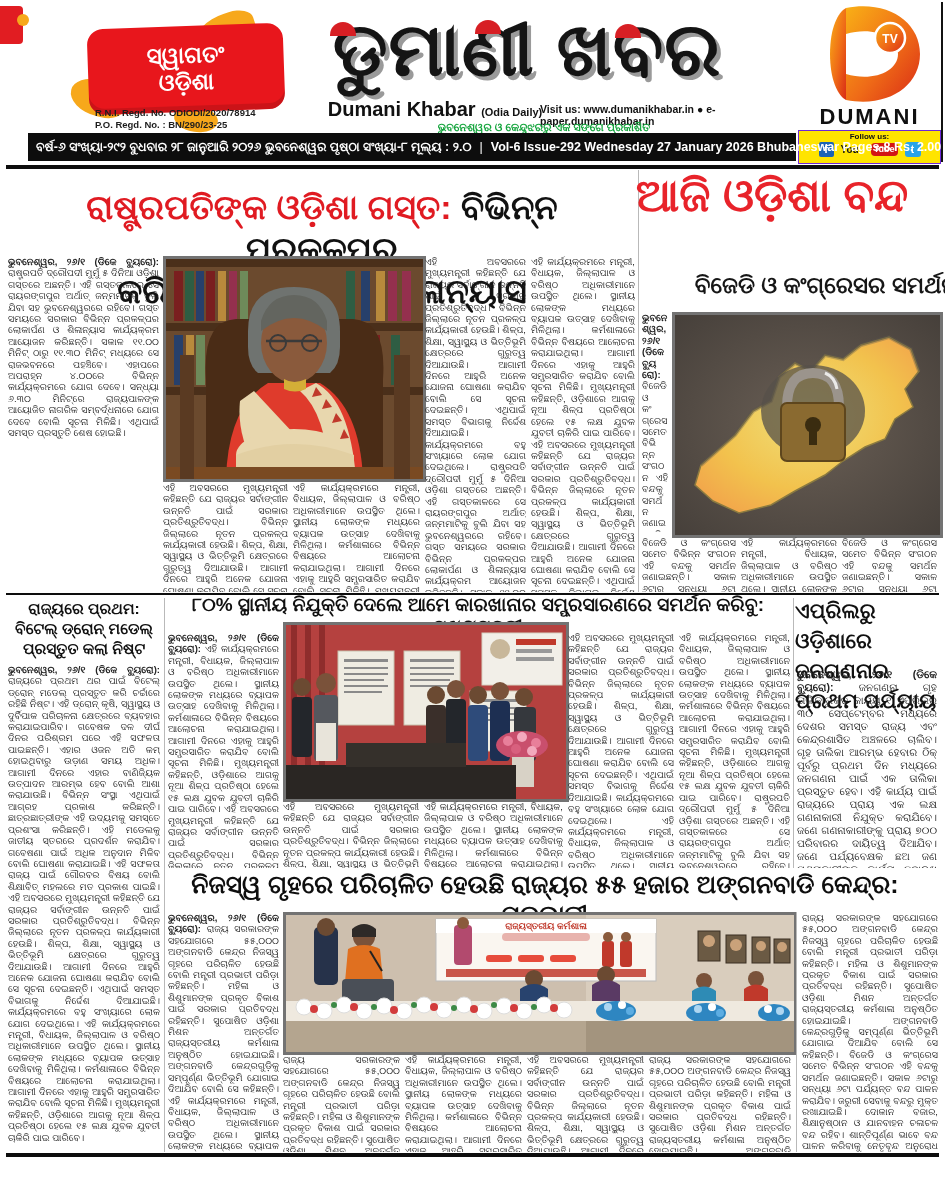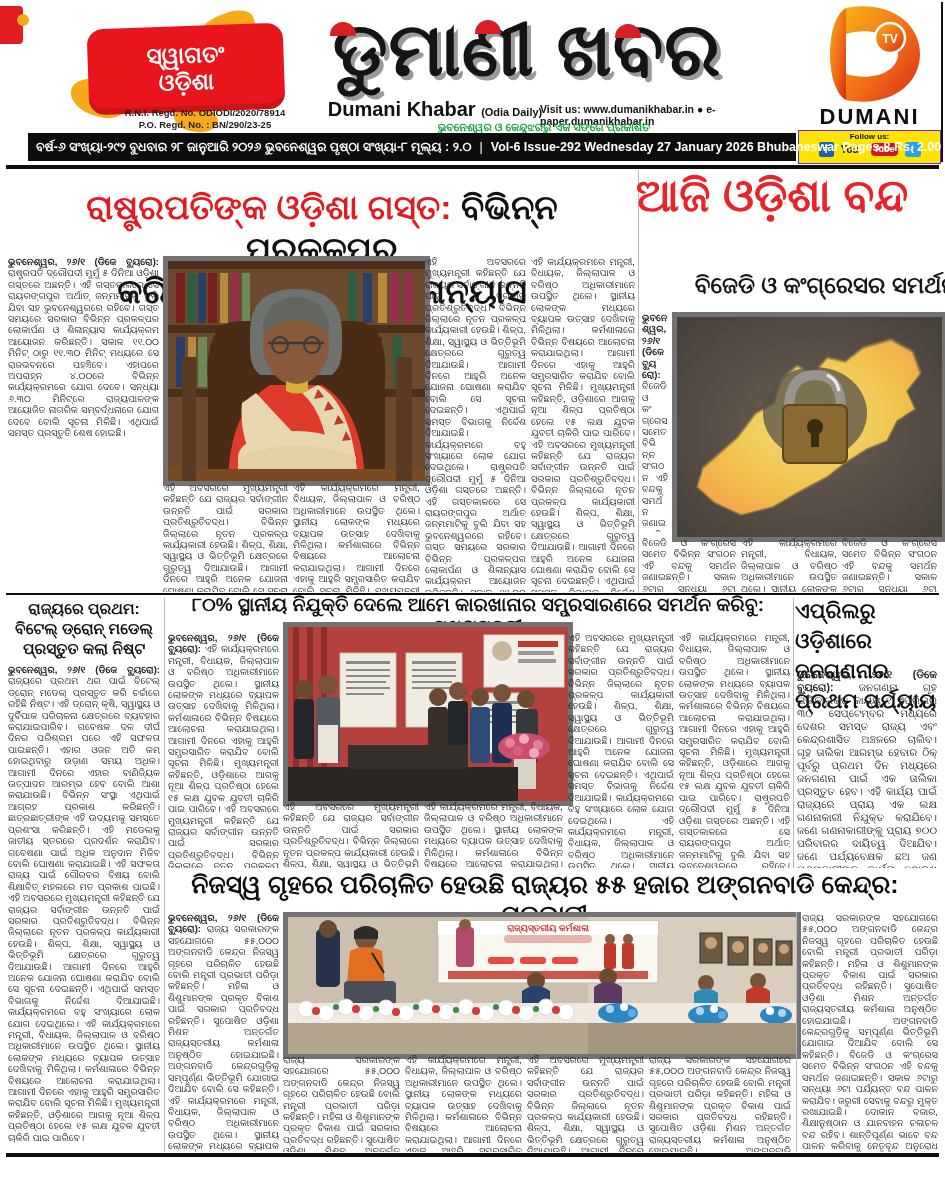--- a/index.html
+++ b/index.html
@@ -9,21 +9,21 @@
   
   .corner-badge{left:0;top:6px;width:23px;height:38px;background:#e11d22;border-radius:0 4px 4px 0;}
   .corner-badge:after{content:"";position:absolute;right:-6px;top:8px;width:12px;height:12px;background:#f7a81b;border-radius:50%;}
   .welcome-wrap{left:78px;top:18px;width:230px;height:110px;}
   .flame1{position:absolute;left:118px;top:-4px;width:60px;height:34px;background:#f7a81b;border-radius:60% 40% 50% 50%;transform:rotate(-18deg);}
   .flame2{position:absolute;left:-8px;top:62px;width:56px;height:36px;background:#f7a81b;border-radius:50% 60% 40% 60%;transform:rotate(14deg);}
   .flame3{position:absolute;left:96px;top:88px;width:44px;height:26px;background:#f7a81b;border-radius:50%;transform:rotate(8deg);}
   .welcome-bubble{position:absolute;left:10px;top:8px;width:196px;height:86px;background:#e8161c;border-radius:16px;
         box-shadow:inset 0 -6px 0 rgba(0,0,0,.12);display:flex;flex-direction:column;align-items:center;justify-content:center;
         color:#fff;font-weight:700;font-size:23px;line-height:27px;transform:rotate(-2deg);}
-  .rni{left:95px;top:107px;width:220px;font-size:9.5px;line-height:11.5px;font-weight:700;color:#1d1d1d;text-align:center;}
+  .rni{left:95px;top:107px;width:220px;font-size:9.5px;line-height:11.5px;font-weight:700;color:#1d1d1d;}
   .main-title{left:262px;top:2px;width:530px;height:96px;text-align:center;font-size:74px;line-height:96px;font-weight:900;
         color:#141414;letter-spacing:1px;text-shadow:4px 4px 0 #9a9a9a;white-space:nowrap;}
   .title-accent{position:absolute;width:26px;height:14px;background:#d71f24;border-radius:13px 13px 0 0;}
   .sub-en{left:300px;top:98px;width:270px;text-align:center;font-size:20px;font-weight:800;color:#111;}
   .sub-daily{display:inline;font-size:11px;font-weight:800;}
   .visit{left:540px;top:103px;width:250px;font-size:10.5px;font-weight:700;color:#111;}
   .sub-odia{left:330px;top:121px;width:320px;text-align:right;font-size:11px;font-weight:700;color:#16a53e;}
   .logo-block{left:798px;top:2px;width:143px;height:160px;border-right:2px solid #111;}
   .logo-d{position:absolute;left:18px;top:2px;width:108px;height:100px;}
   .logo-name{position:absolute;left:0;top:102px;width:143px;text-align:center;font-size:22px;font-weight:900;letter-spacing:2px;color:#101010;}
@@ -48,21 +48,21 @@
   .hl-bandh{left:622px;top:168px;width:300px;text-align:center;font-size:45px;line-height:56px;font-weight:800;color:#e8232a;}
   .hl-bandh-sub{left:640px;top:272px;width:300px;text-align:center;font-size:23px;font-weight:700;color:#161616;padding-left:36px;}
   .hl-cm{left:166px;top:594px;width:624px;text-align:center;font-size:19px;font-weight:700;color:#101010;}
   .hl-census{left:795px;top:596px;width:146px;text-align:left;font-size:21px;line-height:30px;font-weight:700;color:#101010;}
   .hl-drone{left:8px;top:599px;width:152px;text-align:center;font-size:15.5px;line-height:20px;font-weight:700;color:#101010;}
   .hl-anganwadi{left:150px;top:870px;width:790px;text-align:center;font-size:25px;font-weight:800;color:#0e0e0e;}
   
   .col{position:absolute;font-size:9.5px;line-height:11.4px;text-align:justify;color:#222;overflow:hidden;word-break:break-word;}
   .col .dl{font-weight:700;}
   .col-lg{font-size:10.5px;line-height:13px;}
-  .photo{position:absolute;overflow:hidden;border:5px solid #737373;background:#d946ef;}
+  .photo{position:absolute;overflow:hidden;border:3px solid #737373;background:#d946ef;}
   .photo svg{display:block;}
 </style>
 </head>
 <body>
 
 <div class="page">
 
   <div class="abs corner-badge"></div>
 
   <div class="abs welcome-wrap">

